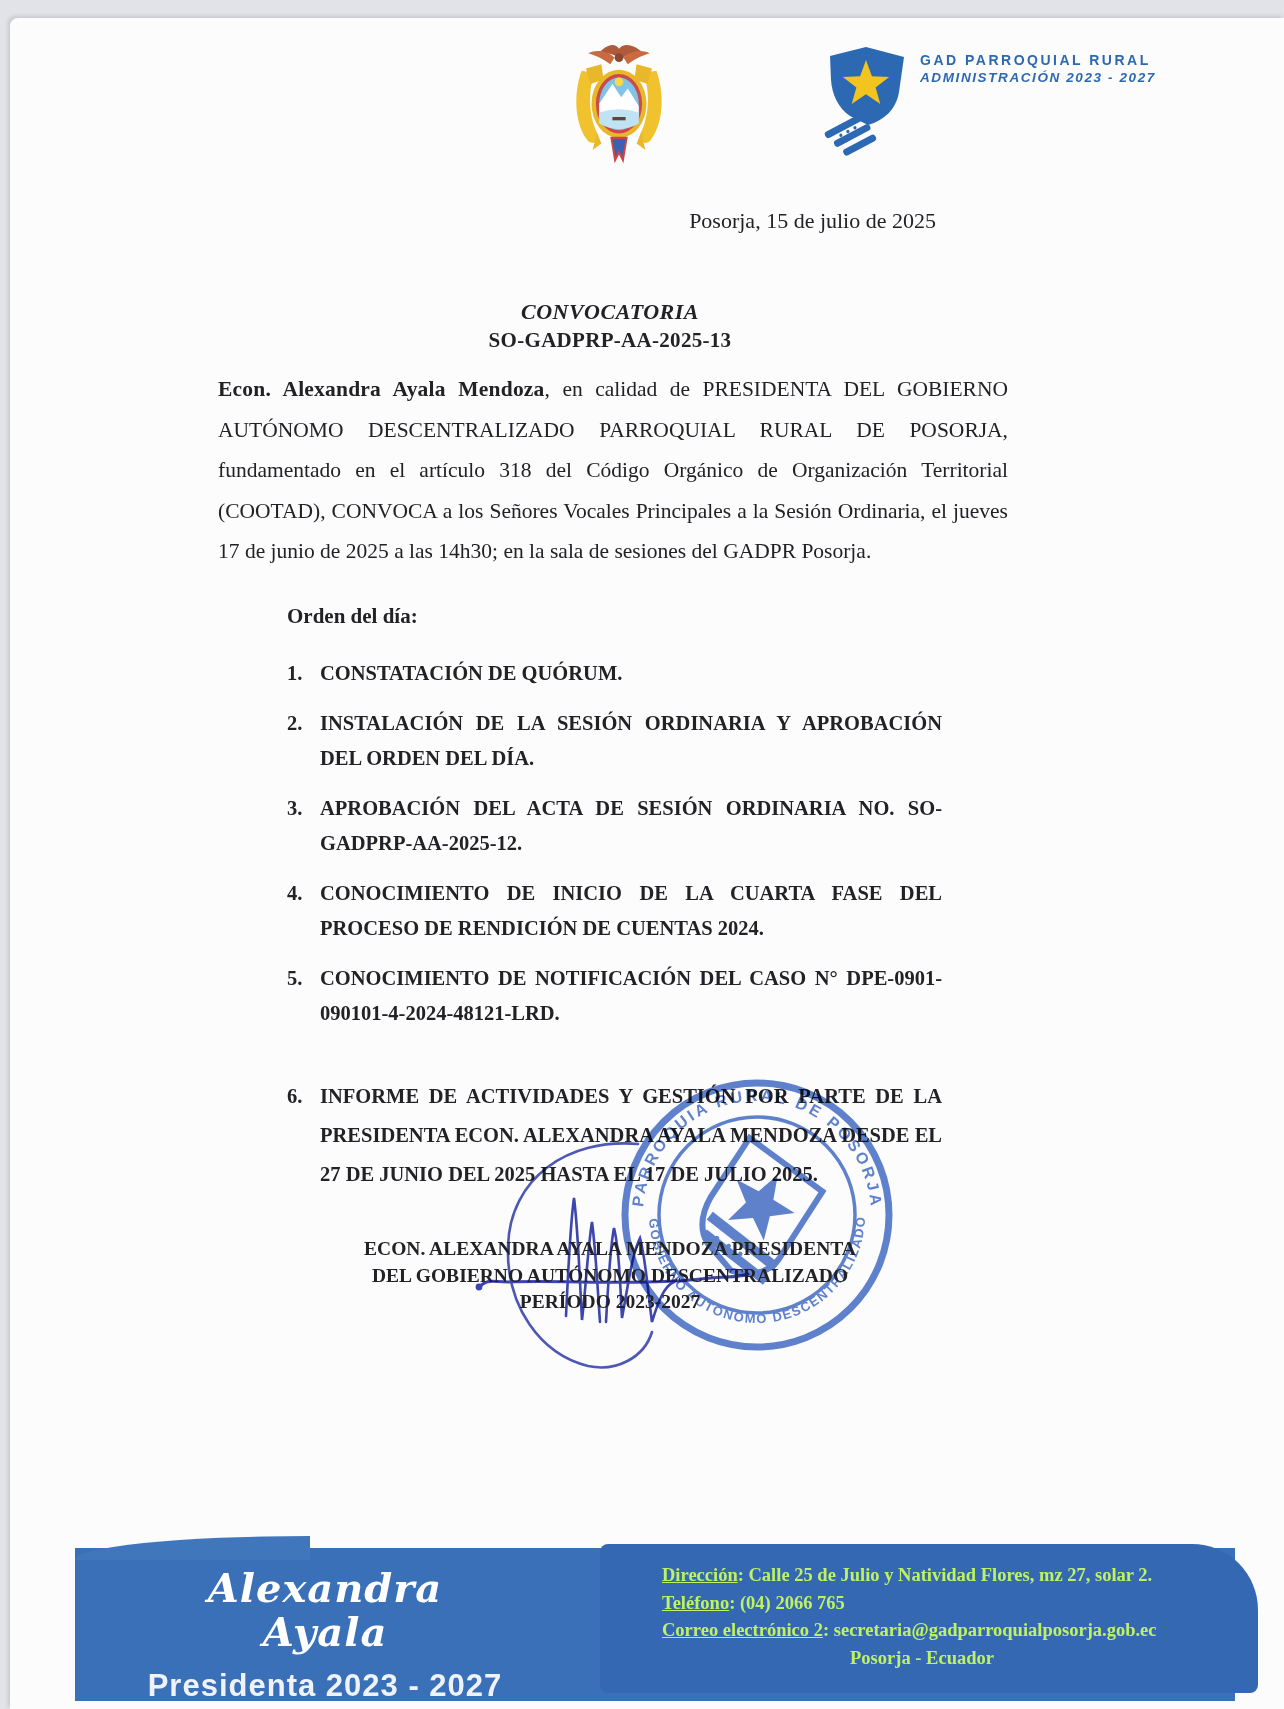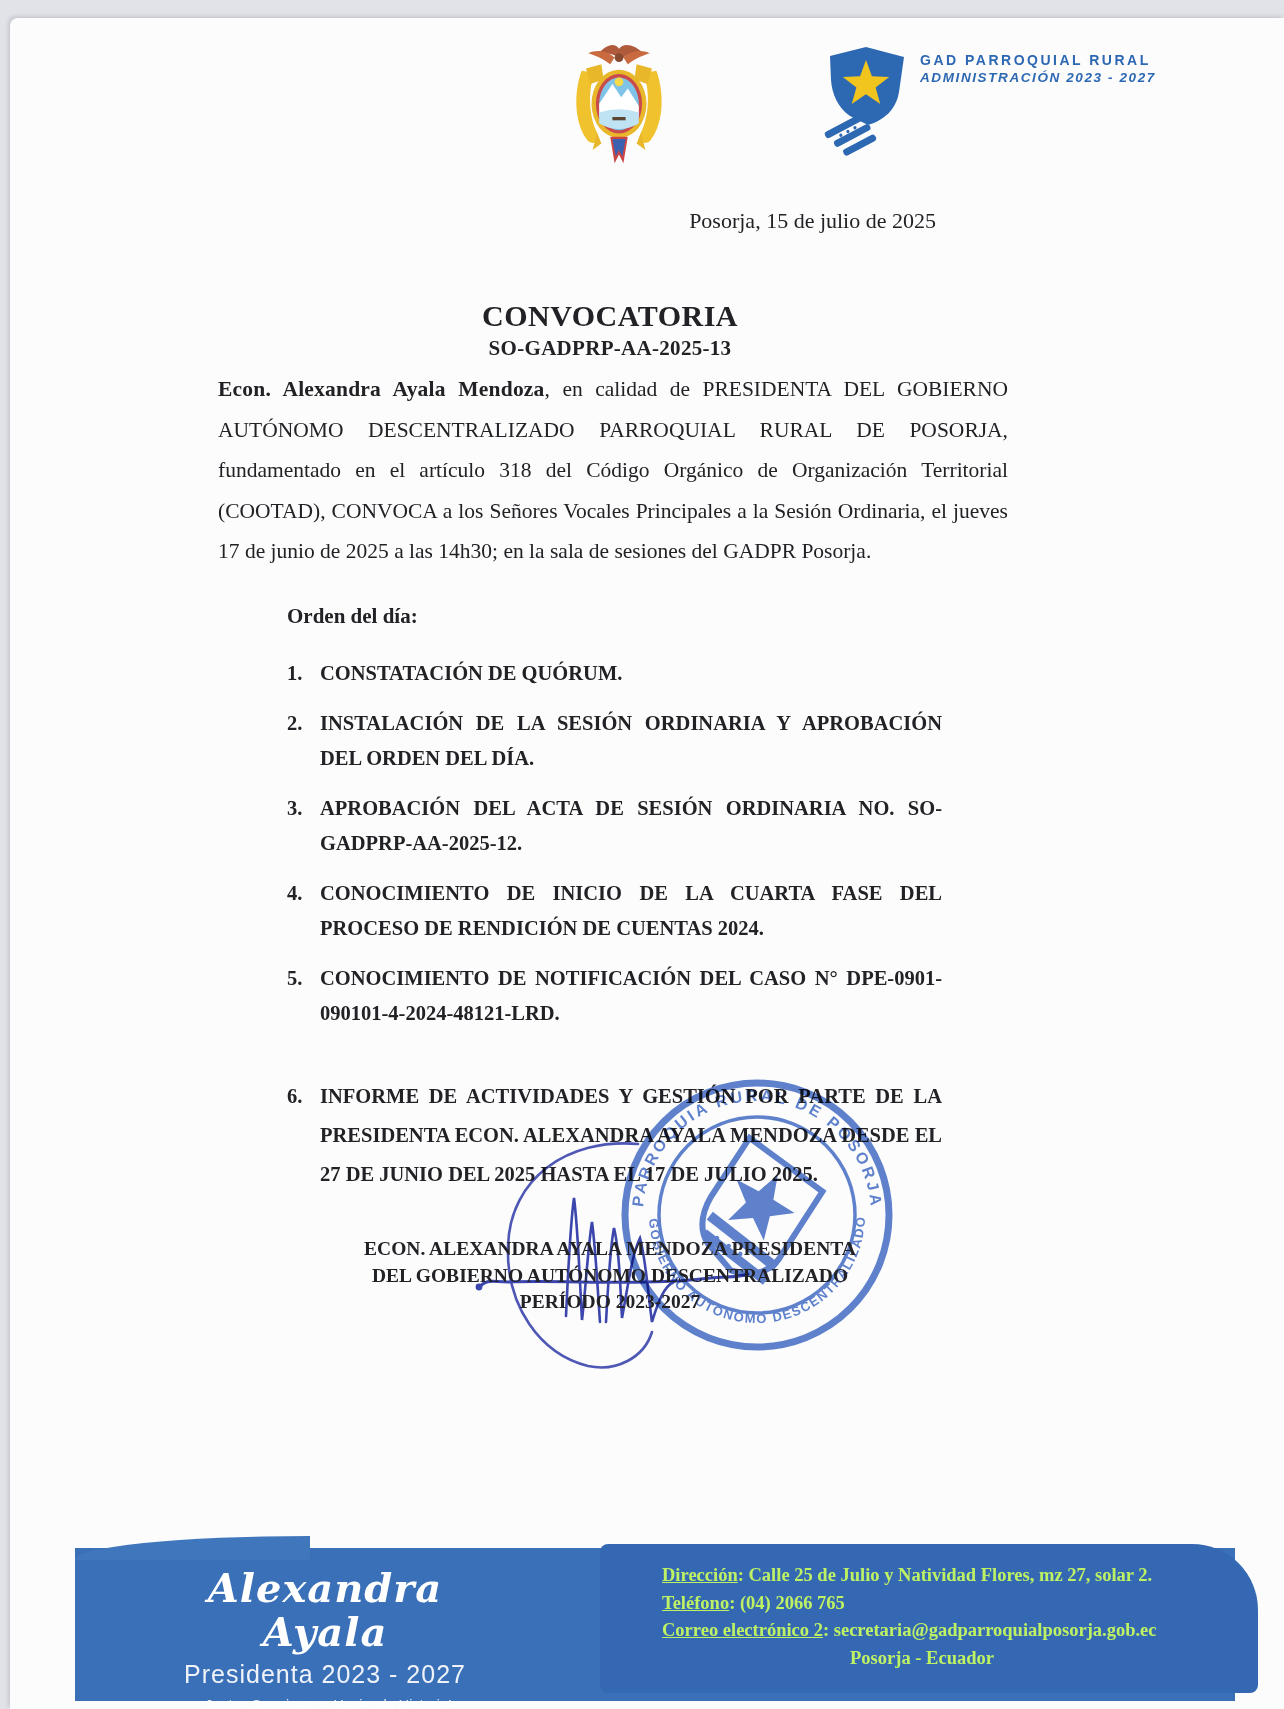--- a/index.html
+++ b/index.html
@@ -17,21 +17,21 @@
              font-family:"Liberation Sans",sans-serif;}
   .logo-small{font-size:14px;font-weight:bold;letter-spacing:2.5px;white-space:nowrap;}
   .logo-big{font-size:43px;font-weight:bold;letter-spacing:1px;line-height:46px;margin-top:1px;}
   .logo-admin{font-size:13.5px;font-weight:bold;font-style:italic;letter-spacing:1.6px;white-space:nowrap;margin-top:2px;}
 
   
   .dateline{position:absolute;left:208px;top:190px;width:718px;text-align:right;
             font-size:22px;}
   .titleblock{position:absolute;left:208px;top:281px;width:784px;text-align:center;
               font-weight:bold;}
-  .titleblock .t1{font-size:30px;letter-spacing:.5px;}
+  .titleblock .t1{font-size:22px;letter-spacing:.5px;font-style:italic;}
   .titleblock .t2{font-size:21px;margin-top:3px;letter-spacing:.3px;}
   .bodytext{position:absolute;left:208px;top:351px;width:790px;font-size:21.5px;
             line-height:40.5px;text-align:justify;}
   .bodytext b{letter-spacing:.2px;}
 
   .agenda-head{position:absolute;left:277px;top:586px;font-size:21px;font-weight:bold;}
   .agenda{position:absolute;left:277px;top:638px;width:655px;}
   .agenda .item{display:flex;font-weight:bold;font-size:20.5px;line-height:35px;
                 margin-bottom:15px;}
   .agenda .num{width:33px;flex:none;}
@@ -47,22 +47,22 @@
              font-weight:bold;font-size:19.5px;line-height:26.5px;}
 
   
   .band{position:absolute;left:65px;top:1530px;right:49px;height:153px;
         background:#3a70b7;}
   .band::before{content:"";position:absolute;top:-12px;left:0;width:235px;height:24px;
         background:#4076bb;border-radius:100% 0 0 0 / 100% 0 0 0;}
   .who{position:absolute;left:70px;top:18px;width:360px;text-align:center;color:#fff;}
   .who-name{font-family:"DejaVu Serif",cursive;font-style:italic;font-weight:bold;
             font-size:40px;line-height:44px;letter-spacing:1px;}
-  .who-role{font-family:"Liberation Sans",sans-serif;font-size:25px;font-weight:400;
-            opacity:.92;margin-top:6px;letter-spacing:1px;}
+  .who-role{font-family:"Liberation Sans",sans-serif;font-size:31px;font-weight:700;
+            opacity:.92;margin-top:14px;letter-spacing:1px;}
   .who-slogan{font-family:"Liberation Sans",sans-serif;font-size:14.5px;font-style:italic;
             opacity:.85;margin-top:8px;}
   .contact{position:absolute;left:525px;top:-4px;width:658px;height:149px;
            background:#3568b3;border-radius:8px 66px 8px 8px;color:#bef264;
            padding:18px 0 0 62px;box-sizing:border-box;font-size:18.5px;font-weight:bold;
            line-height:27.5px;}
   .contact .lbl{text-decoration:underline;}
   .contact .loc{text-align:center;width:520px;}
 
   svg{display:block;}

